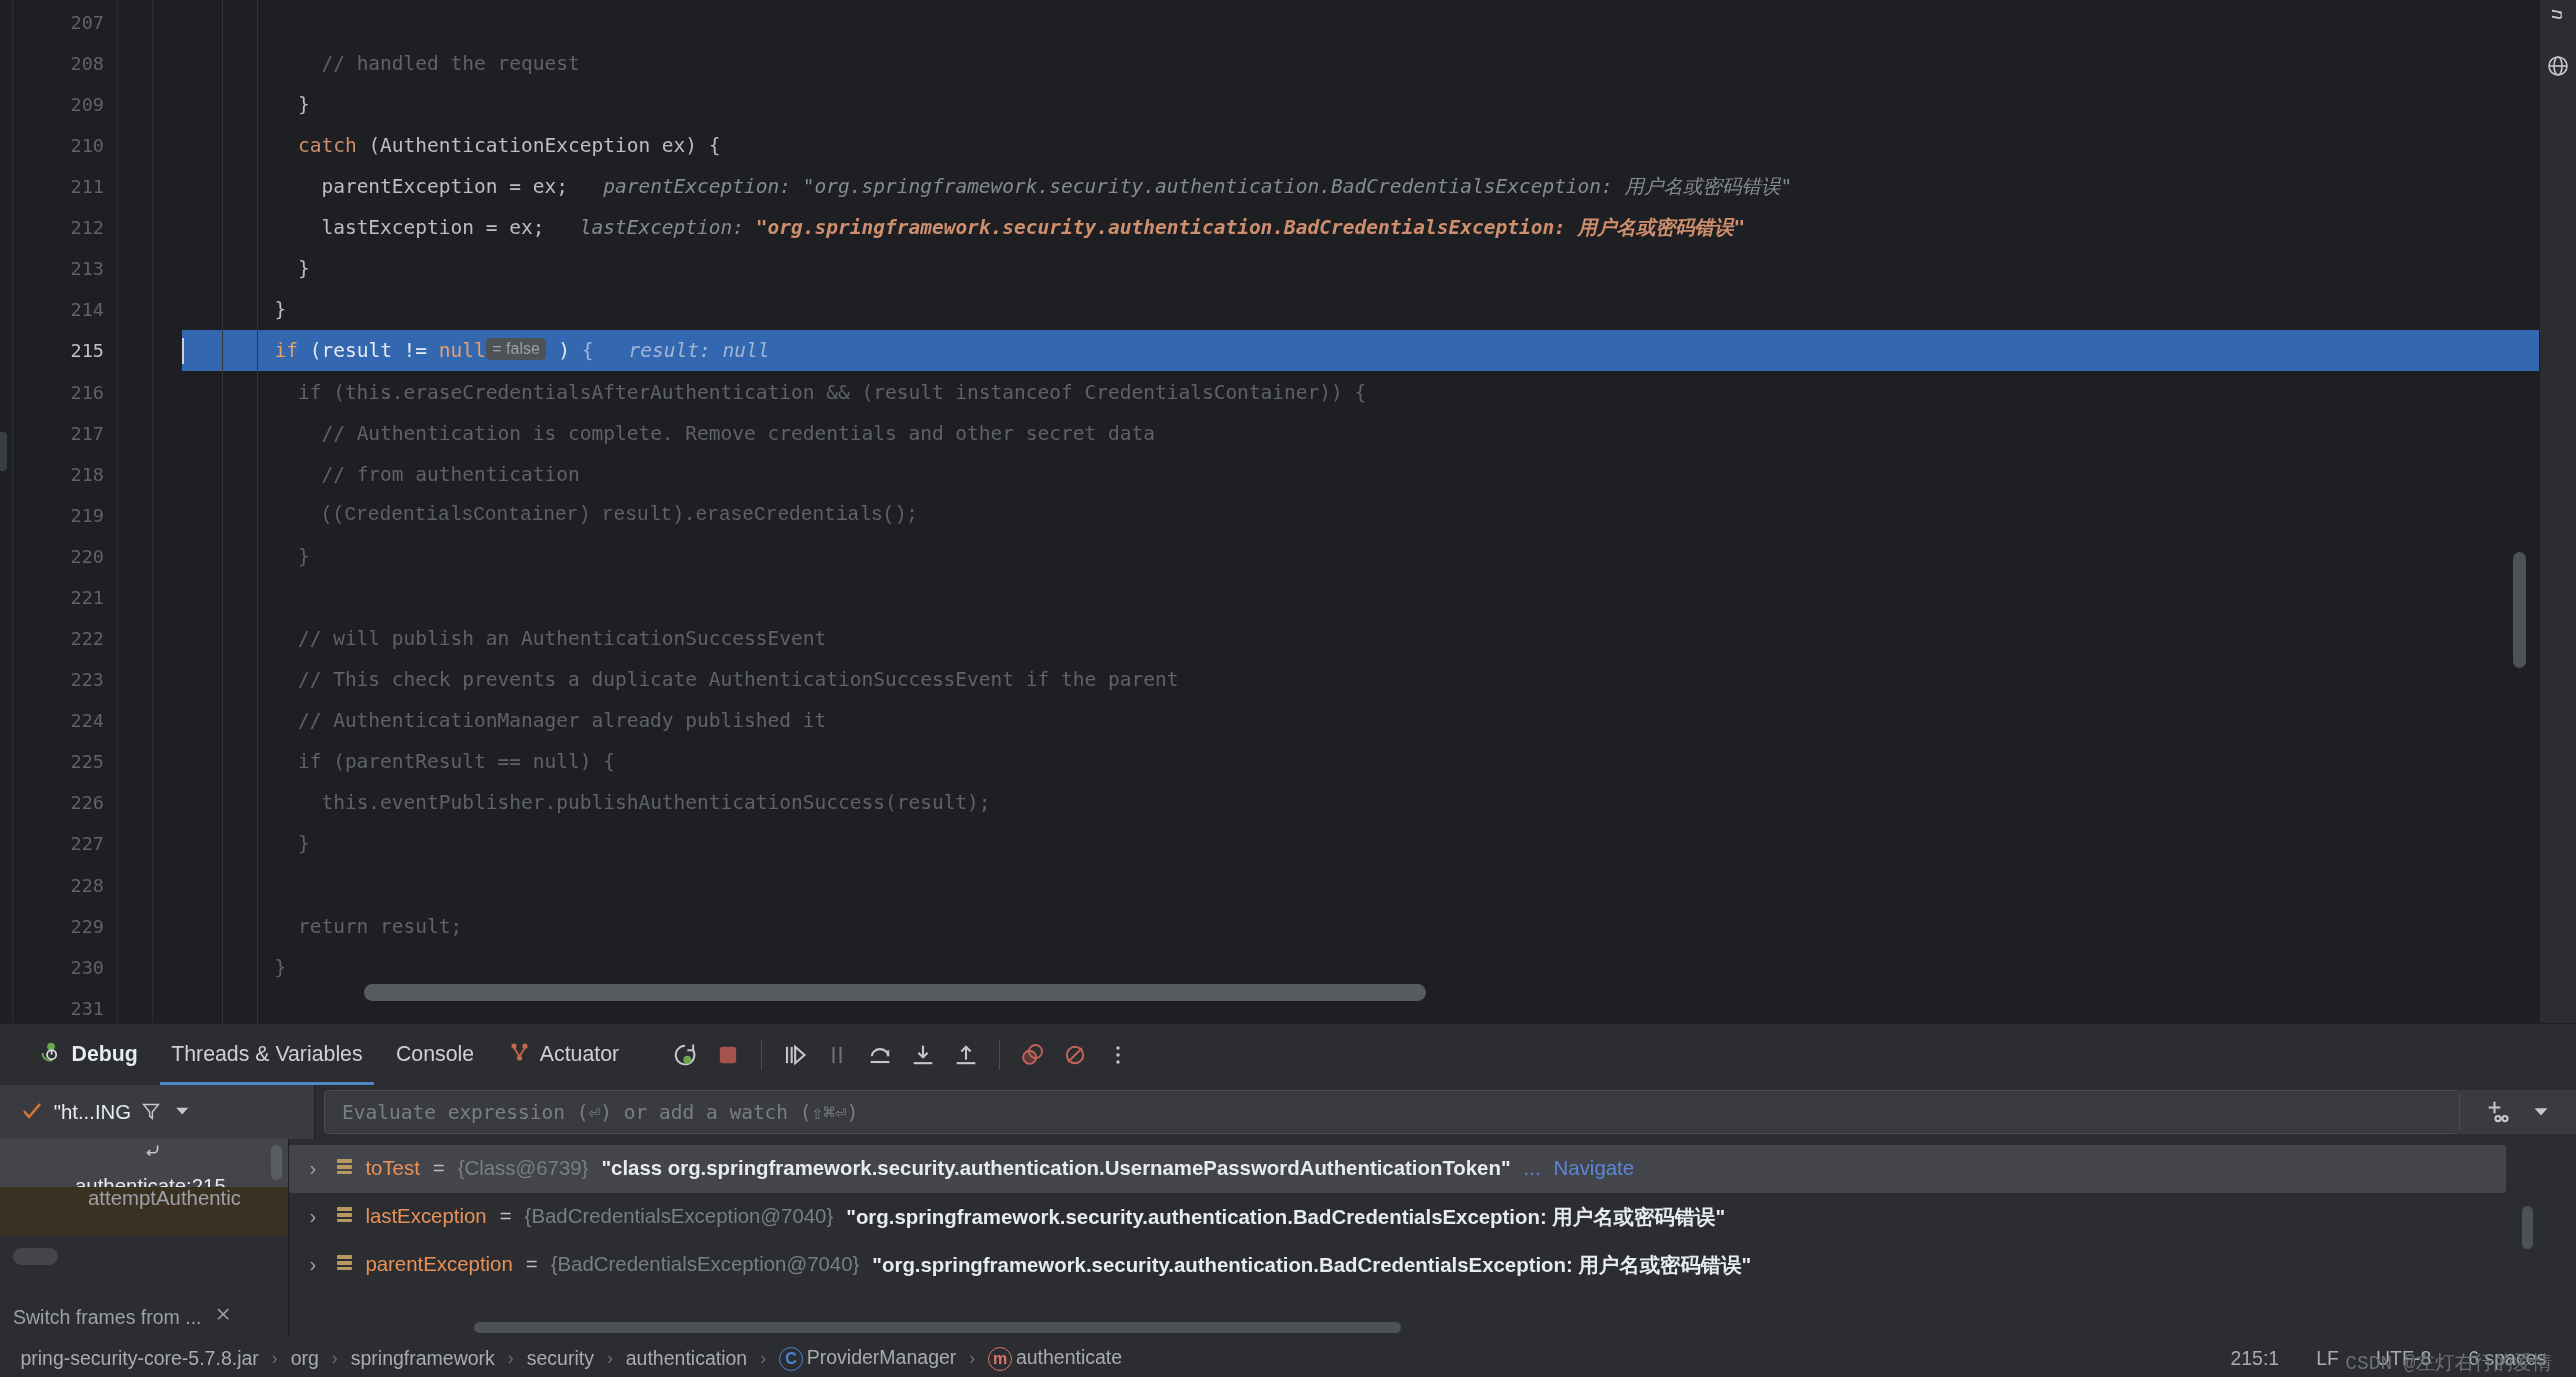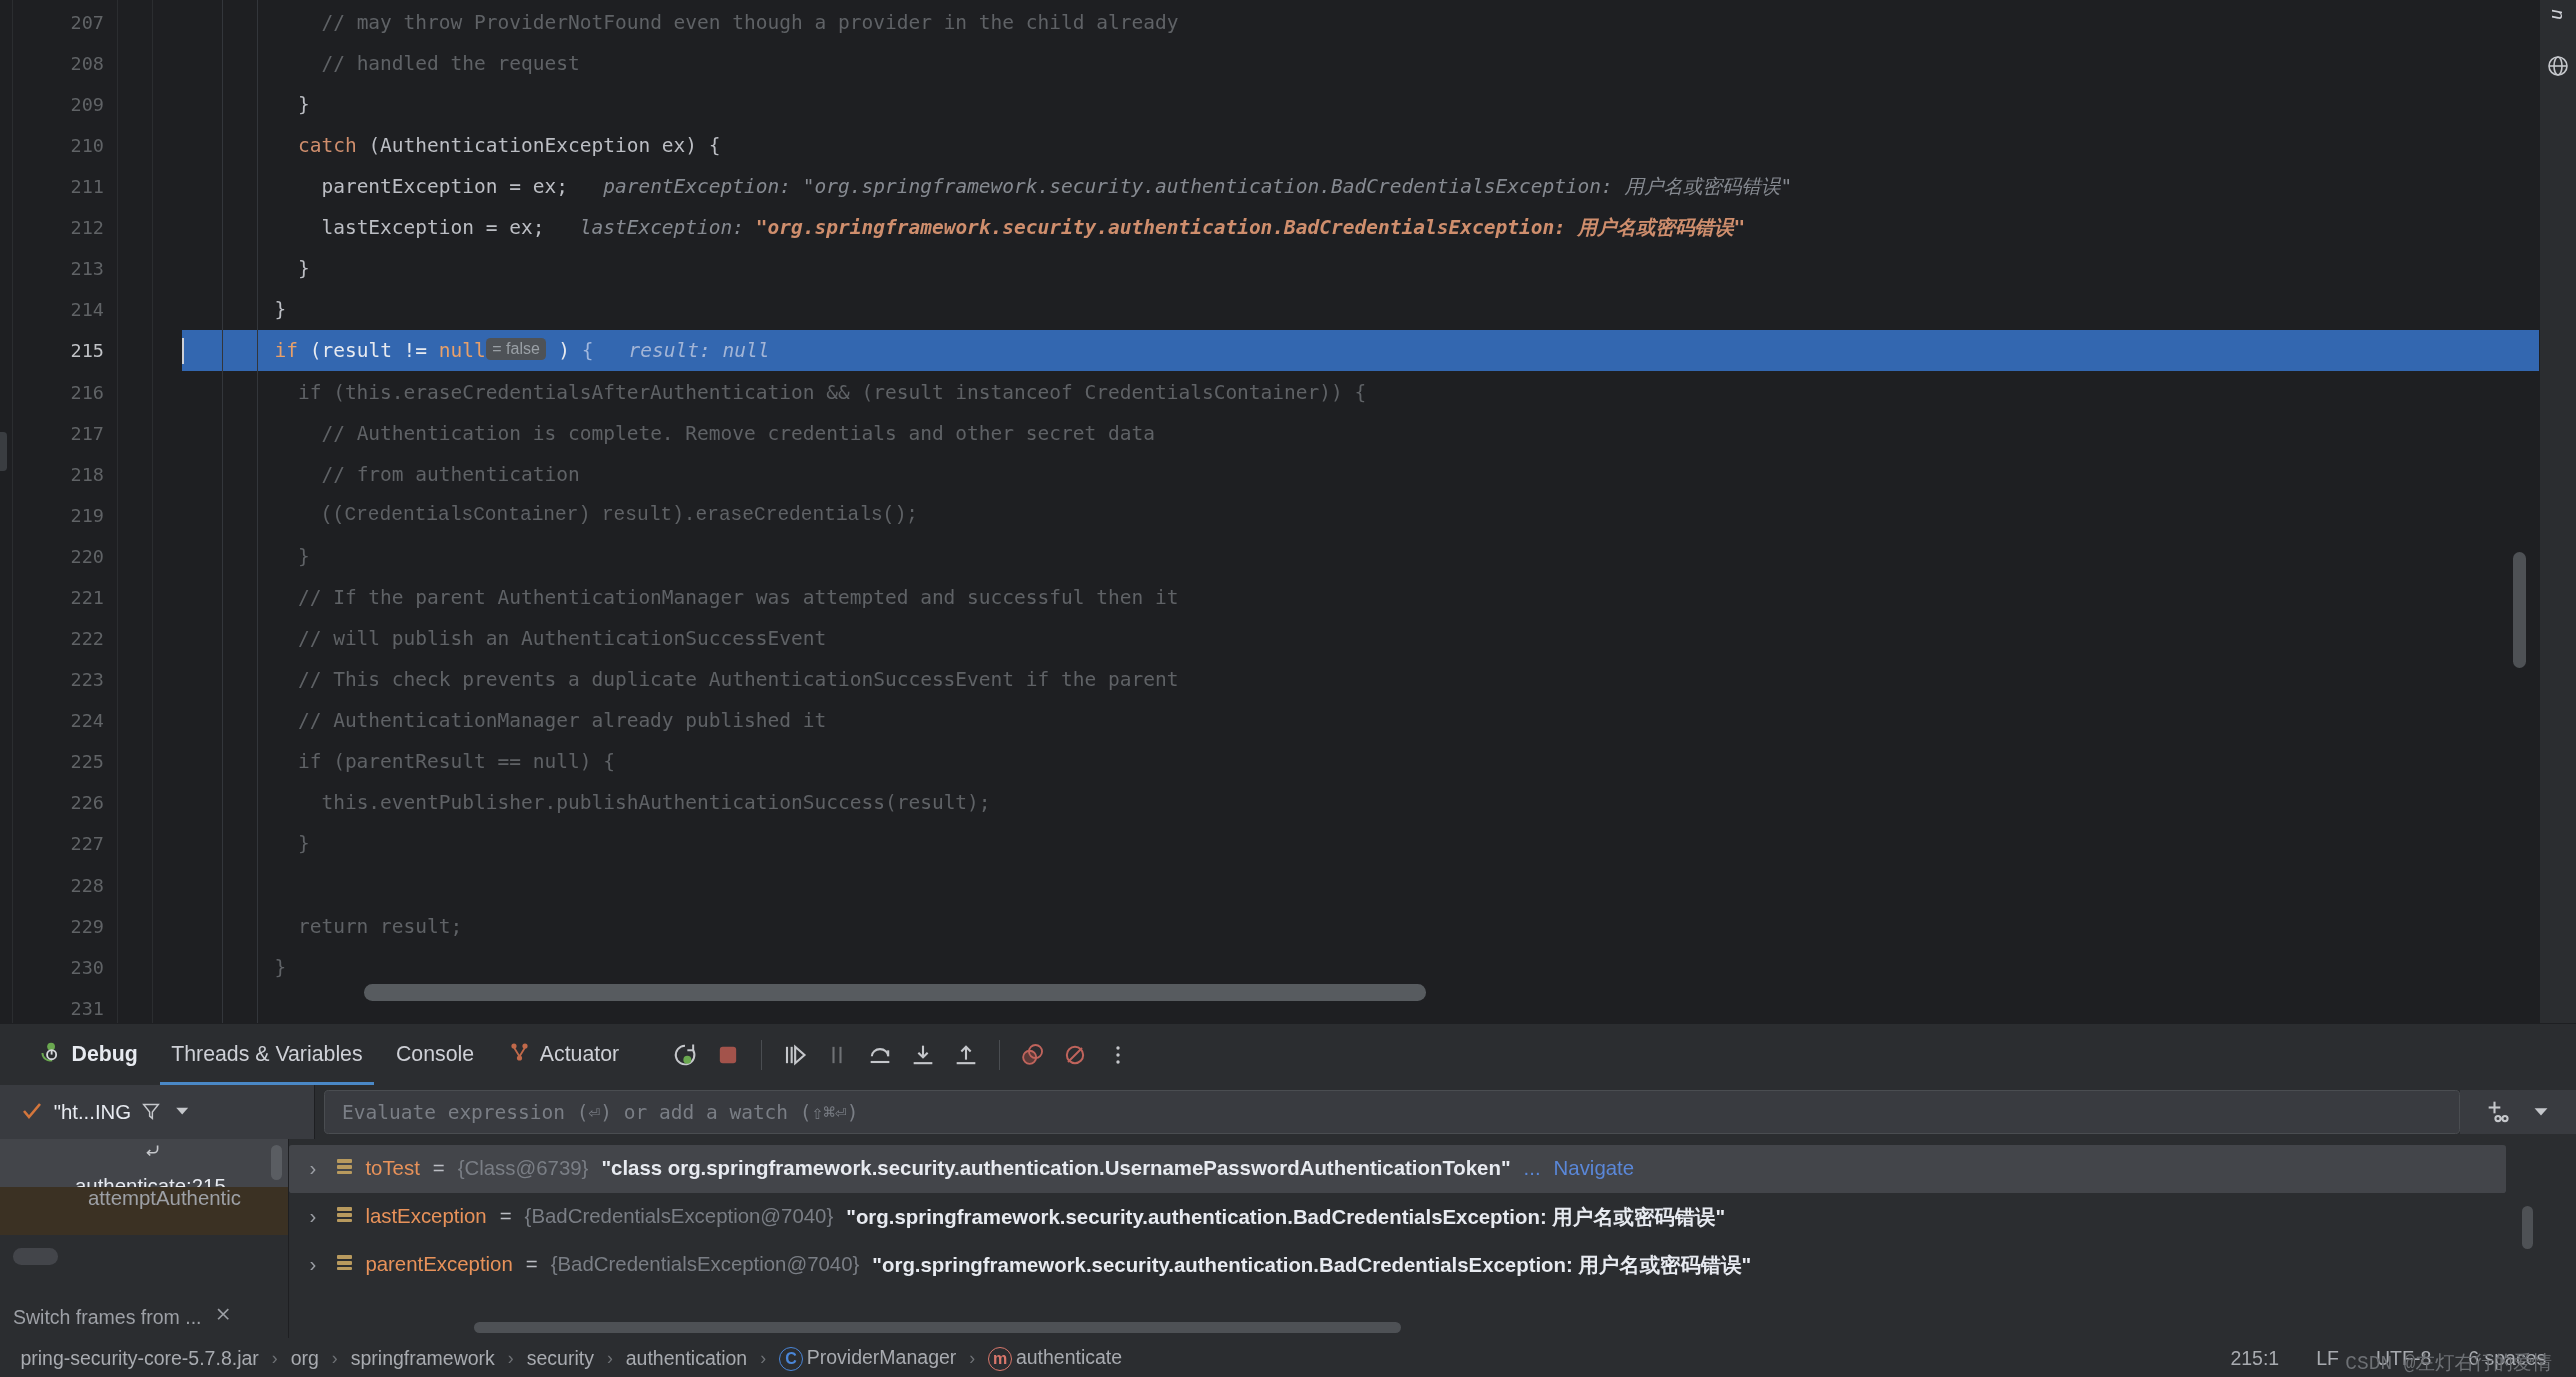--- a/index.html
+++ b/index.html
@@ -195,35 +195,35 @@
           <div class="ln" style="top: 823px;">227</div>
           <div class="ln" style="top: 865px;">228</div>
           <div class="ln" style="top: 906px;">229</div>
           <div class="ln" style="top: 947px;">230</div>
           <div class="ln" style="top: 988px;">231</div>
         </div>
     </div>
 
     <div class="code-pane">
       <div id="code-lines">
-          <div class="code-line" style="top: 1.9px;"><span>          </span><span class="tok-dim">// may throw ProviderNotFound even though a provider in the child already</span></div>
+          <div class="code-line" style="top: 1.9px;"><span>          </span></div>
           <div class="code-line" style="top: 43px;"><span>          </span><span class="tok-dim">// handled the request</span></div>
           <div class="code-line" style="top: 84px;"><span>        </span><span class="tok-txt">}</span></div>
           <div class="code-line" style="top: 125px;"><span>        </span><span class="tok-kw">catch </span><span class="tok-txt">(AuthenticationException ex) {</span></div>
           <div class="code-line" style="top: 166px;"><span>          </span><span class="tok-txt">parentException = ex;</span><span class="tok-hint">   parentException: </span><span class="tok-hint">"org.springframework.security.authentication.BadCredentialsException: 用户名或密码错误"</span></div>
           <div class="code-line" style="top: 207px;"><span>          </span><span class="tok-txt">lastException = ex;</span><span class="tok-hint">   lastException: </span><span class="tok-str-hint">"org.springframework.security.authentication.BadCredentialsException: 用户名或密码错误"</span></div>
           <div class="code-line" style="top: 248px;"><span>        </span><span class="tok-txt">}</span></div>
           <div class="code-line" style="top: 289px;"><span>      </span><span class="tok-txt">}</span></div>
           <div class="code-line hl" style="top: 330px;"><span class="caret"></span><span>      </span><span class="tok-hl-kw">if </span><span class="tok-hl-txt">(result != </span><span class="tok-hl-kw">null</span><span class="inlay">= false</span><span class="tok-hl-txt"> ) </span><span class="tok-hl-brace">{</span><span class="tok-hint-hl">   result: null</span></div>
           <div class="code-line dim" style="top: 372px;"><span>        </span><span class="tok-dim">if (this.eraseCredentialsAfterAuthentication &amp;&amp; (result instanceof CredentialsContainer)) {</span></div>
           <div class="code-line dim" style="top: 413px;"><span>          </span><span class="tok-dim">// Authentication is complete. Remove credentials and other secret data</span></div>
           <div class="code-line dim" style="top: 454px;"><span>          </span><span class="tok-dim">// from authentication</span></div>
           <div class="code-line dim" style="top: 495px; font-family: Liberation Mono, monospace;"><span>          </span><span class="tok-dim">((CredentialsContainer) result).eraseCredentials();</span></div>
           <div class="code-line dim" style="top: 536px;"><span>        </span><span class="tok-dim">}</span></div>
-          <div class="code-line dim" style="top: 577px;"><span>        </span><span class="tok-dim">// If the parent AuthenticationManager was attempted and successful then it</span></div>
+          <div class="code-line dim" style="top: 577px;"><span>        </span></div>
           <div class="code-line dim" style="top: 618px;"><span>        </span><span class="tok-dim">// will publish an AuthenticationSuccessEvent</span></div>
           <div class="code-line dim" style="top: 659px;"><span>        </span><span class="tok-dim">// This check prevents a duplicate AuthenticationSuccessEvent if the parent</span></div>
           <div class="code-line dim" style="top: 700px;"><span>        </span><span class="tok-dim">// AuthenticationManager already published it</span></div>
           <div class="code-line dim" style="top: 741px;"><span>        </span><span class="tok-dim">if (parentResult == null) {</span></div>
           <div class="code-line dim" style="top: 782px;"><span>          </span><span class="tok-dim">this.eventPublisher.publishAuthenticationSuccess(result);</span></div>
           <div class="code-line dim" style="top: 823px;"><span>        </span><span class="tok-dim">}</span></div>
           <div class="code-line dim" style="top: 865px;"><span></span><span class="tok-dim"></span></div>
           <div class="code-line dim" style="top: 906px;"><span>        </span><span class="tok-dim">return result;</span></div>
           <div class="code-line dim" style="top: 947px;"><span>      </span><span class="tok-dim">}</span></div>
           <div class="code-line dim" style="top: 988px;"><span></span><span class="tok-dim"></span></div>

